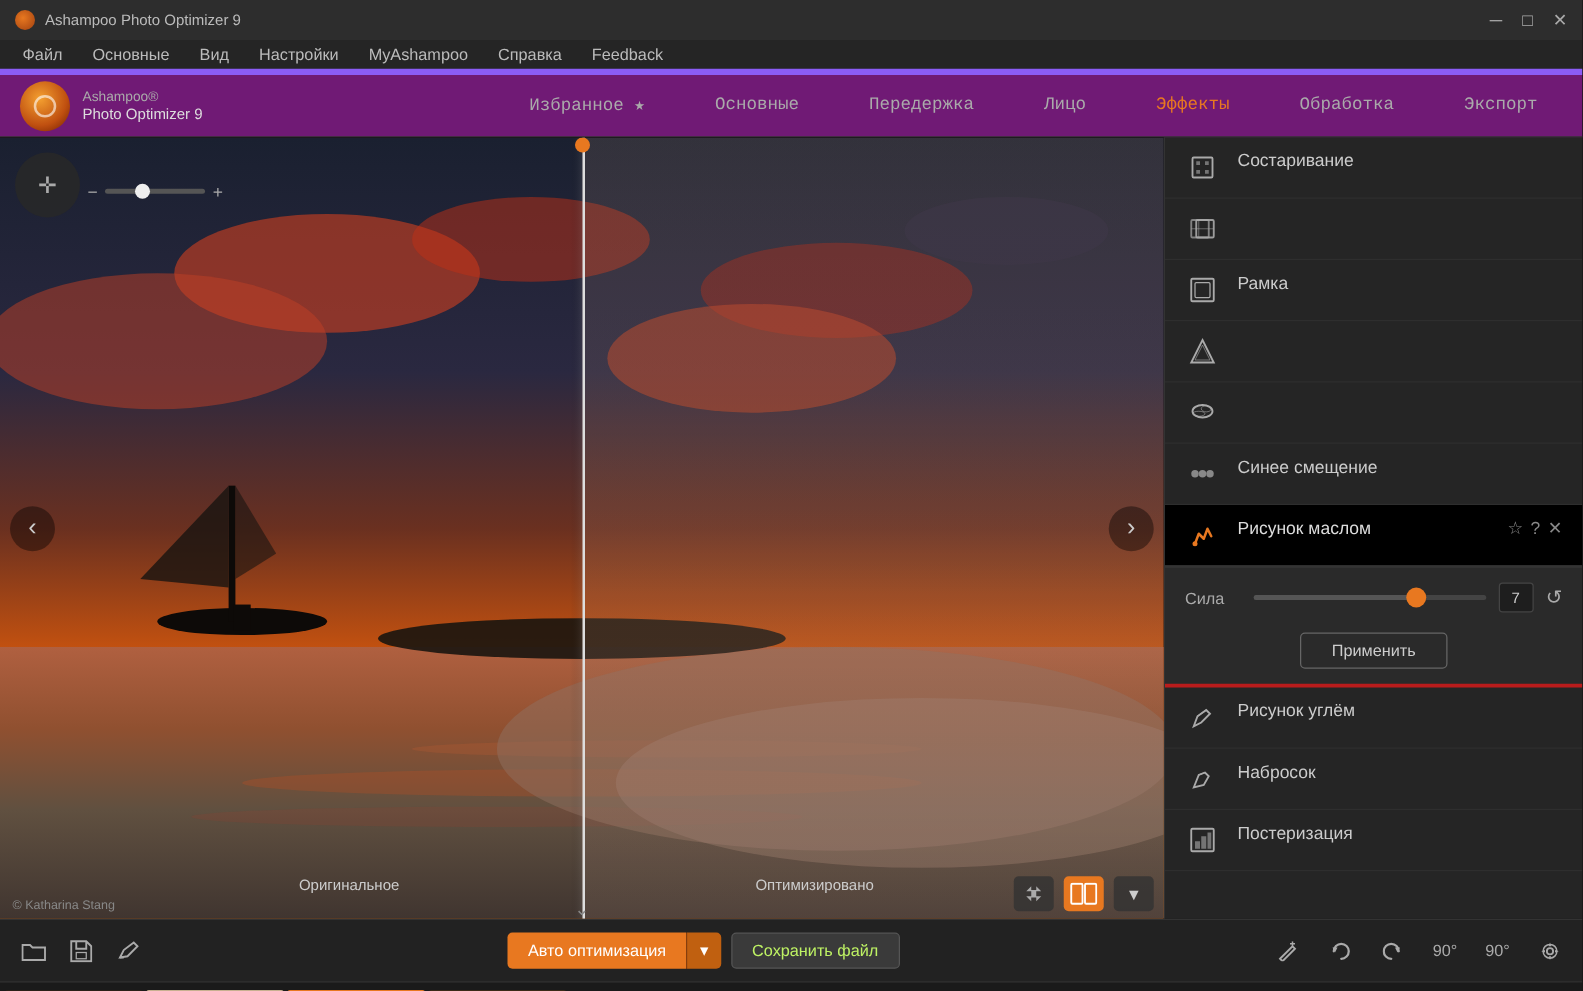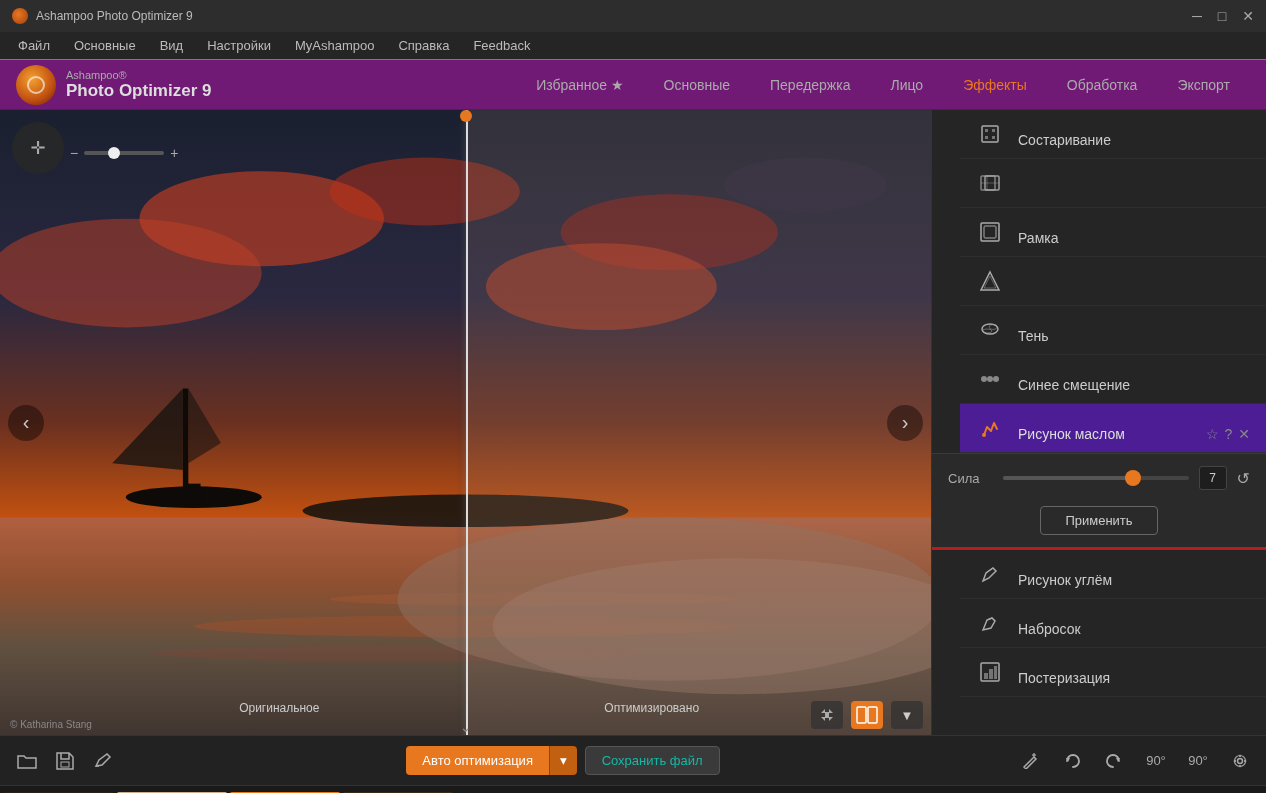--- a/index.html
+++ b/index.html
@@ -49,21 +49,21 @@
     }
 
     
     .menu-bar {
       background: #252525;
       height: 28px;
       display: flex;
       align-items: center;
       padding: 0 8px;
       gap: 4px;
-      border-bottom: 1px solid #8b5cf6;
+      border-bottom: 5px solid #8b5cf6;
     }
     .menu-item {
       padding: 4px 10px;
       color: #bbb;
       cursor: pointer;
       font-size: 13px;
       border-radius: 3px;
     }
 
     
@@ -91,26 +91,27 @@
       align-items: center;
       justify-content: center;
     }
     .logo-circle-inner {
       width: 18px;
       height: 18px;
       border: 2px solid rgba(255,255,255,0.6);
       border-radius: 50%;
     }
     .logo-text { font-size: 11px; color: #aaa; }
-    .logo-title { font-size: 17px; color: #ddd; font-weight: 700; }
+    .logo-title { font-size: 12px; color: #ddd; font-weight: 400; }
 
     .nav-tabs {
       display: flex;
       margin-left: auto;
-      gap: 0;
+      gap: 16px;
+      font-family: Liberation Mono, monospace;
     }
     .nav-tab {
       padding: 6px 20px;
       color: #aaa;
       cursor: pointer;
       font-size: 14px;
       border-radius: 3px;
     }
     .nav-tab.active { color: #e87820; }
 
@@ -313,26 +314,25 @@
       flex-direction: column;
     }
 
     .effect-list {
       flex: 1;
       overflow-y: auto;
     }
 
     .effect-item {
       display: flex;
-      align-items: flex-end;
+      align-items: flex-start;
       padding: 10px 16px;
       gap: 14px;
       cursor: pointer;
       border-bottom: 1px solid #2e2e2e;
-      margin-left: 28px;
     }
     .effect-item.active {
       background: #333;
     }
     .effect-icon {
       width: 28px;
       height: 28px;
       display: flex;
       align-items: center;
       justify-content: center;
@@ -463,21 +463,21 @@
       background: #c06010;
       color: white;
       border: none;
       padding: 7px 10px;
       border-radius: 0 4px 4px 0;
       cursor: pointer;
       border-left: 1px solid #a04000;
     }
     .save-file-btn {
       background: #3a3a3a;
-      color: #14b8a6;
+      color: #bef264;
       border: 1px solid #555;
       padding: 6px 16px;
       border-radius: 4px;
       cursor: pointer;
       font-size: 13px;
       margin-left: 8px;
     }
     .edit-action-btn {
       width: 28px;
       height: 28px;
@@ -745,35 +745,34 @@
       </div>
 
       <div class="effect-item">
         <div class="effect-icon">
           <svg width="22" height="22" viewBox="0 0 22 22">
             <ellipse cx="11" cy="10" rx="8" ry="5" fill="none" stroke="#aaa" stroke-width="1.5"></ellipse>
             <ellipse cx="14" cy="8" rx="4" ry="2.5" fill="none" stroke="#aaa" stroke-width="0.8" opacity="0.6"></ellipse>
             <ellipse cx="8" cy="12" rx="5" ry="2" fill="none" stroke="#aaa" stroke-width="0.8" opacity="0.6"></ellipse>
           </svg>
         </div>
-        <span class="effect-name">Тень</span>
       </div>
 
       <div class="effect-item">
         <div class="effect-icon">
           <svg width="22" height="22" viewBox="0 0 22 22">
             <circle cx="5" cy="11" r="3" fill="#888"></circle>
             <circle cx="11" cy="11" r="3" fill="#888"></circle>
             <circle cx="17" cy="11" r="3" fill="#888"></circle>
           </svg>
         </div>
         <span class="effect-name">Синее смещение</span>
       </div>
 
-      <div class="effect-item active" style="background:#4c1d95;">
+      <div class="effect-item active" style="background:#000000;">
         <div class="effect-icon">
           <svg width="22" height="22" viewBox="0 0 22 22">
             <path d="M5 18 L8 10 L12 14 L15 6 L18 12" fill="none" stroke="#e87820" stroke-width="2" stroke-linecap="round" stroke-linejoin="round"></path>
             <circle cx="5" cy="18" r="2" fill="#e87820"></circle>
           </svg>
         </div>
         <span class="effect-name" style="color:#ddd;">Рисунок маслом</span>
         <div class="effect-actions">
           <span class="effect-action-btn">☆</span>
           <span class="effect-action-btn">?</span>

